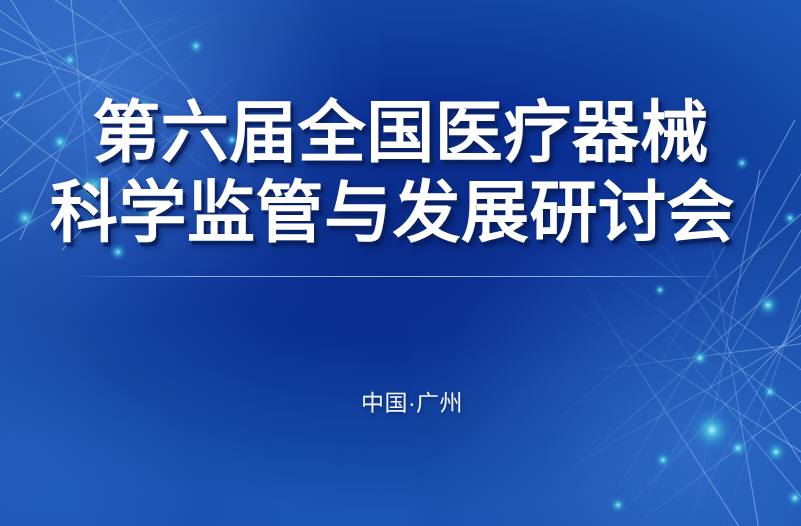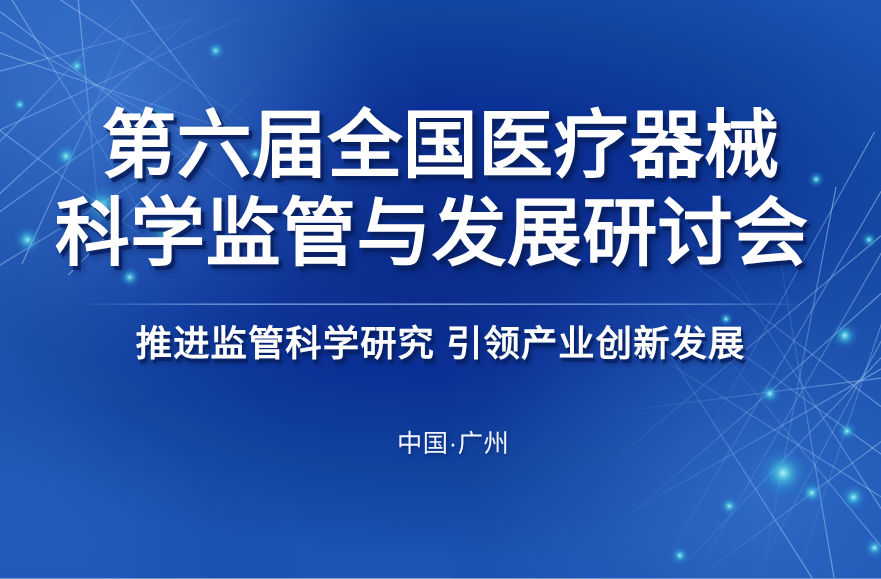--- a/index.html
+++ b/index.html
@@ -261,19 +261,18 @@
     </g>
   </svg>
 
   <div class="divider"></div>
 
   <div class="content">
     <div class="title-line title-1">第六届全国医疗器械</div>
 
     <div class="title-line title-2">科学监管与发展研讨会</div>
 
-    <div class="subtitle">推进监管科学研究 引领产业创新发展</div>
 
 
     <div class="place-line">中国·广州</div>
   </div>
 
 </div>
 
 </body></html>

